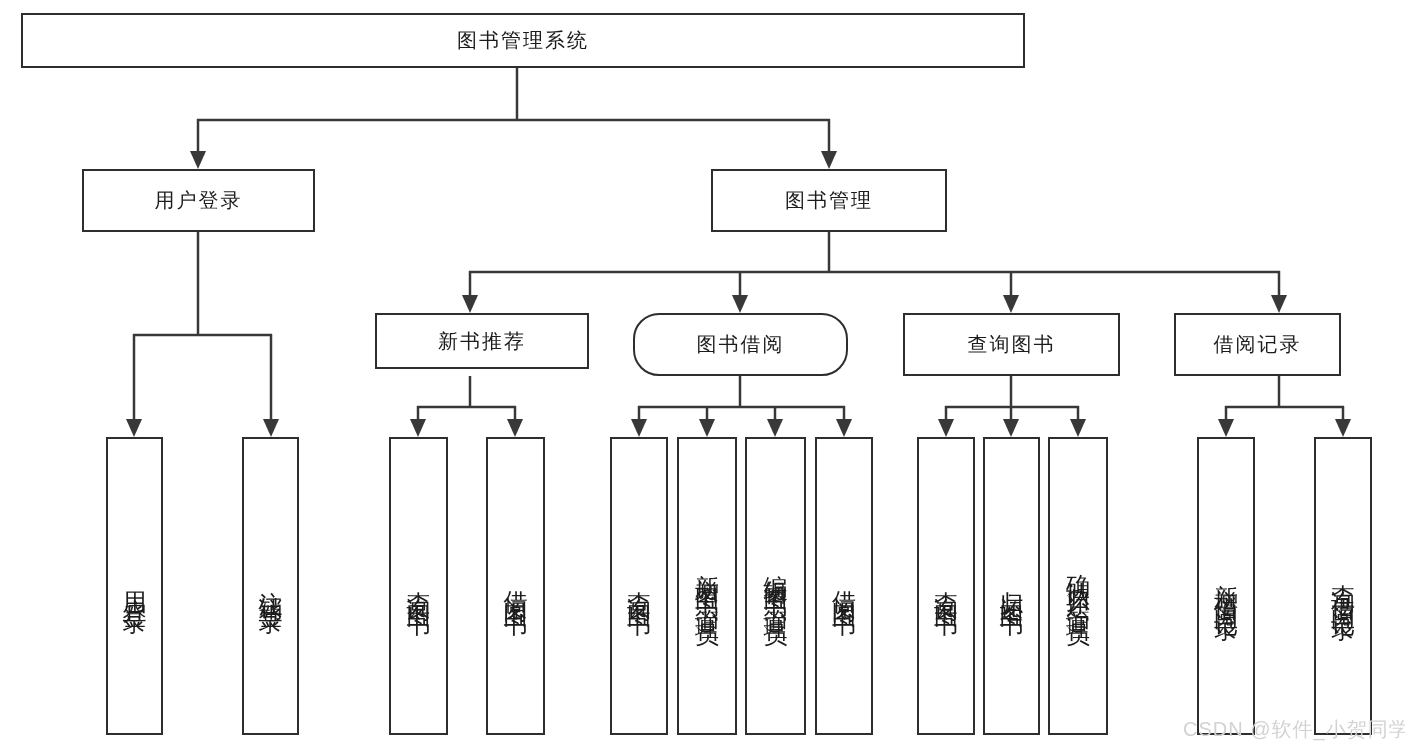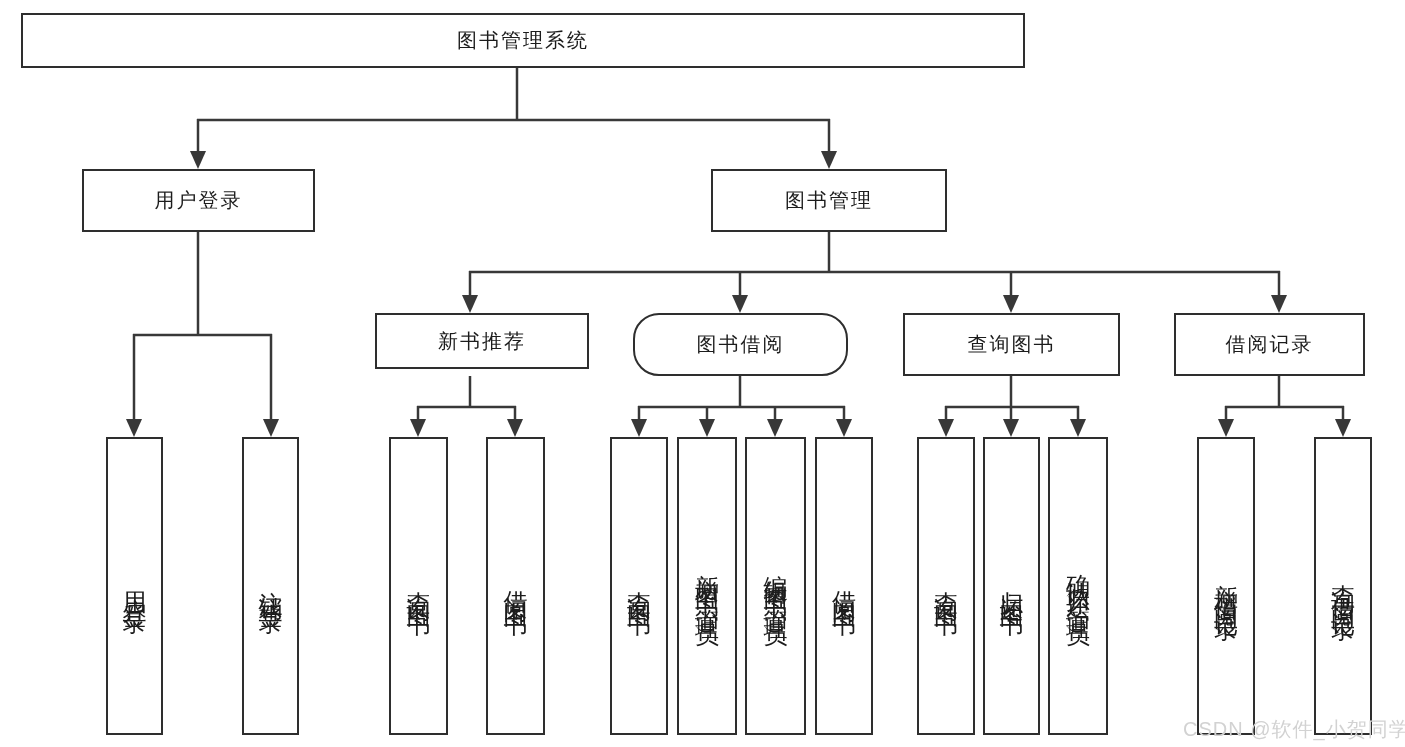--- a/index.html
+++ b/index.html
@@ -28,21 +28,21 @@
     font-size:24px;
     letter-spacing:7px;
     line-height:1;
   }
   .root-box   {left:21px;  top:13px;  width:1004px; height:55px;}
   .n-user-login{left:82px; top:169px; width:233px;  height:63px;}
   .n-book-mgmt {left:711px;top:169px; width:236px;  height:63px;}
   .n-new-rec   {left:363px;top:313px; width:214px;  height:56px;margin-left:12px;}
   .n-book-borrow{left:633px;top:313px;width:215px;  height:63px;border-radius:26px;}
   .n-cur-borrow{left:903px;top:313px; width:217px;  height:63px;}
-  .n-borrow-rec{left:1174px;top:313px;width:191px;  height:63px;}
+  .n-borrow-rec{left:1174px;top:313px;width:167px;  height:63px;}
   .lf{top:437px;height:298px;width:57px;}
   .lf-user-login {left:106px;}
   .lf-logout     {left:242px;}
   .lf-rec-query  {left:389px;width:59px;}
   .lf-rec-borrow {left:486px;width:59px;}
   .lf-bb-query   {left:610px;width:58px;}
   .lf-bb-add     {left:677px;width:60px;}
   .lf-bb-edit    {left:745px;width:61px;}
   .lf-bb-borrow  {left:815px;width:58px;}
   .lf-cb-query   {left:917px;width:58px;}

